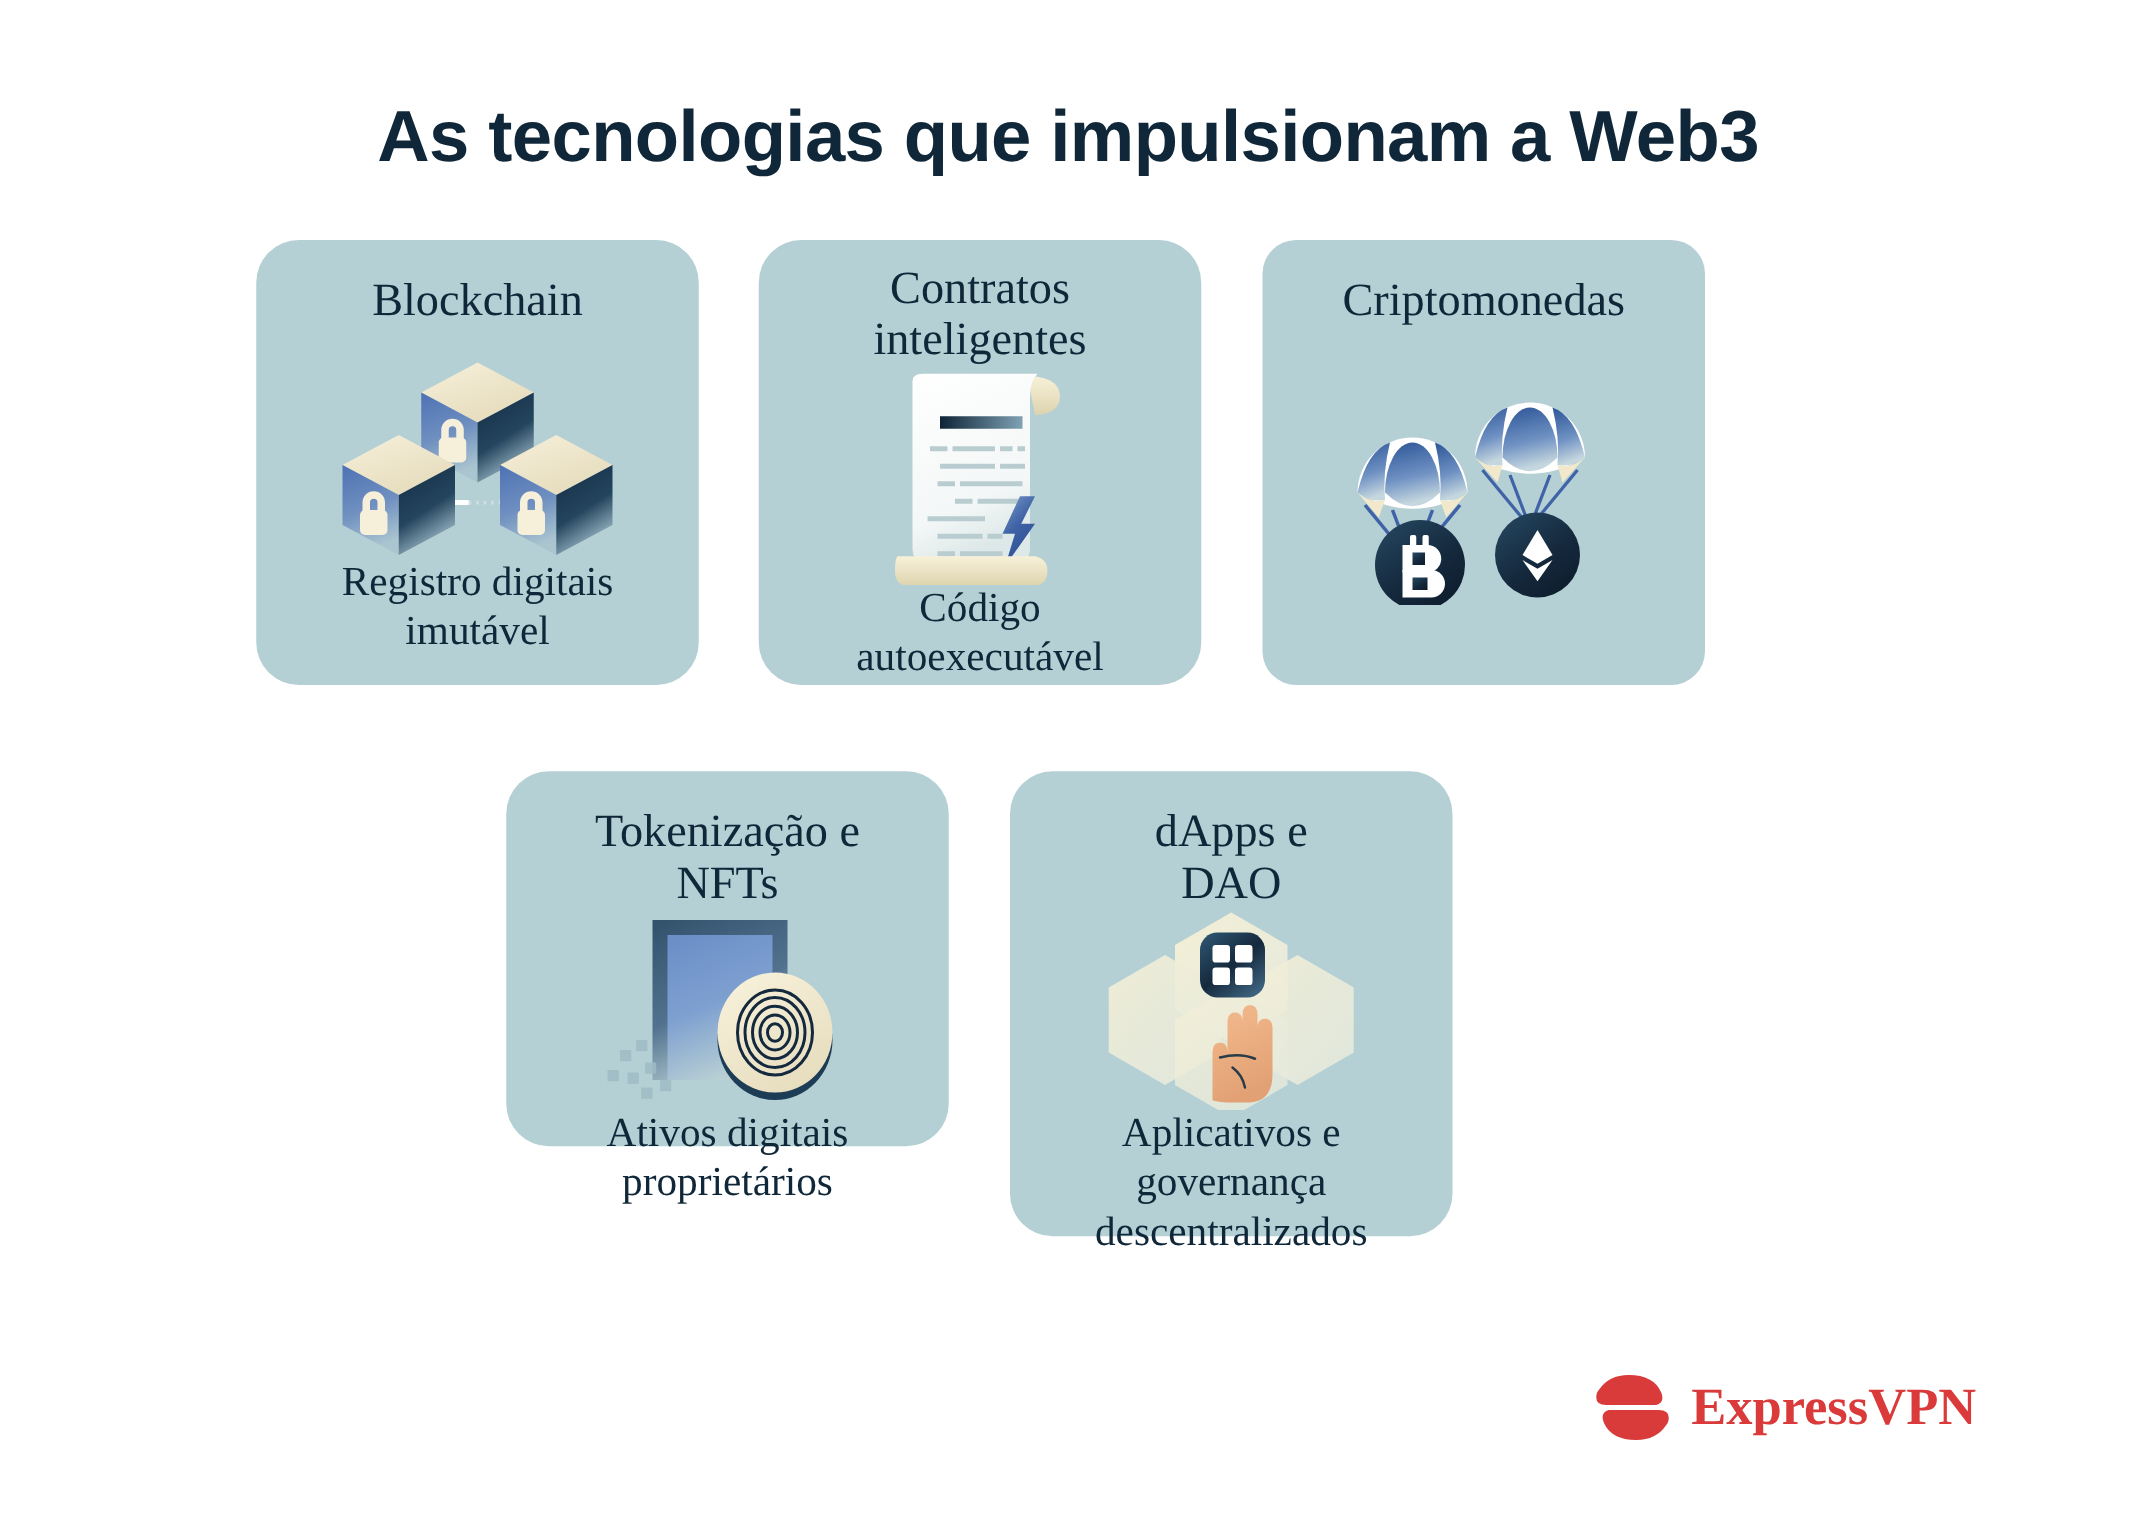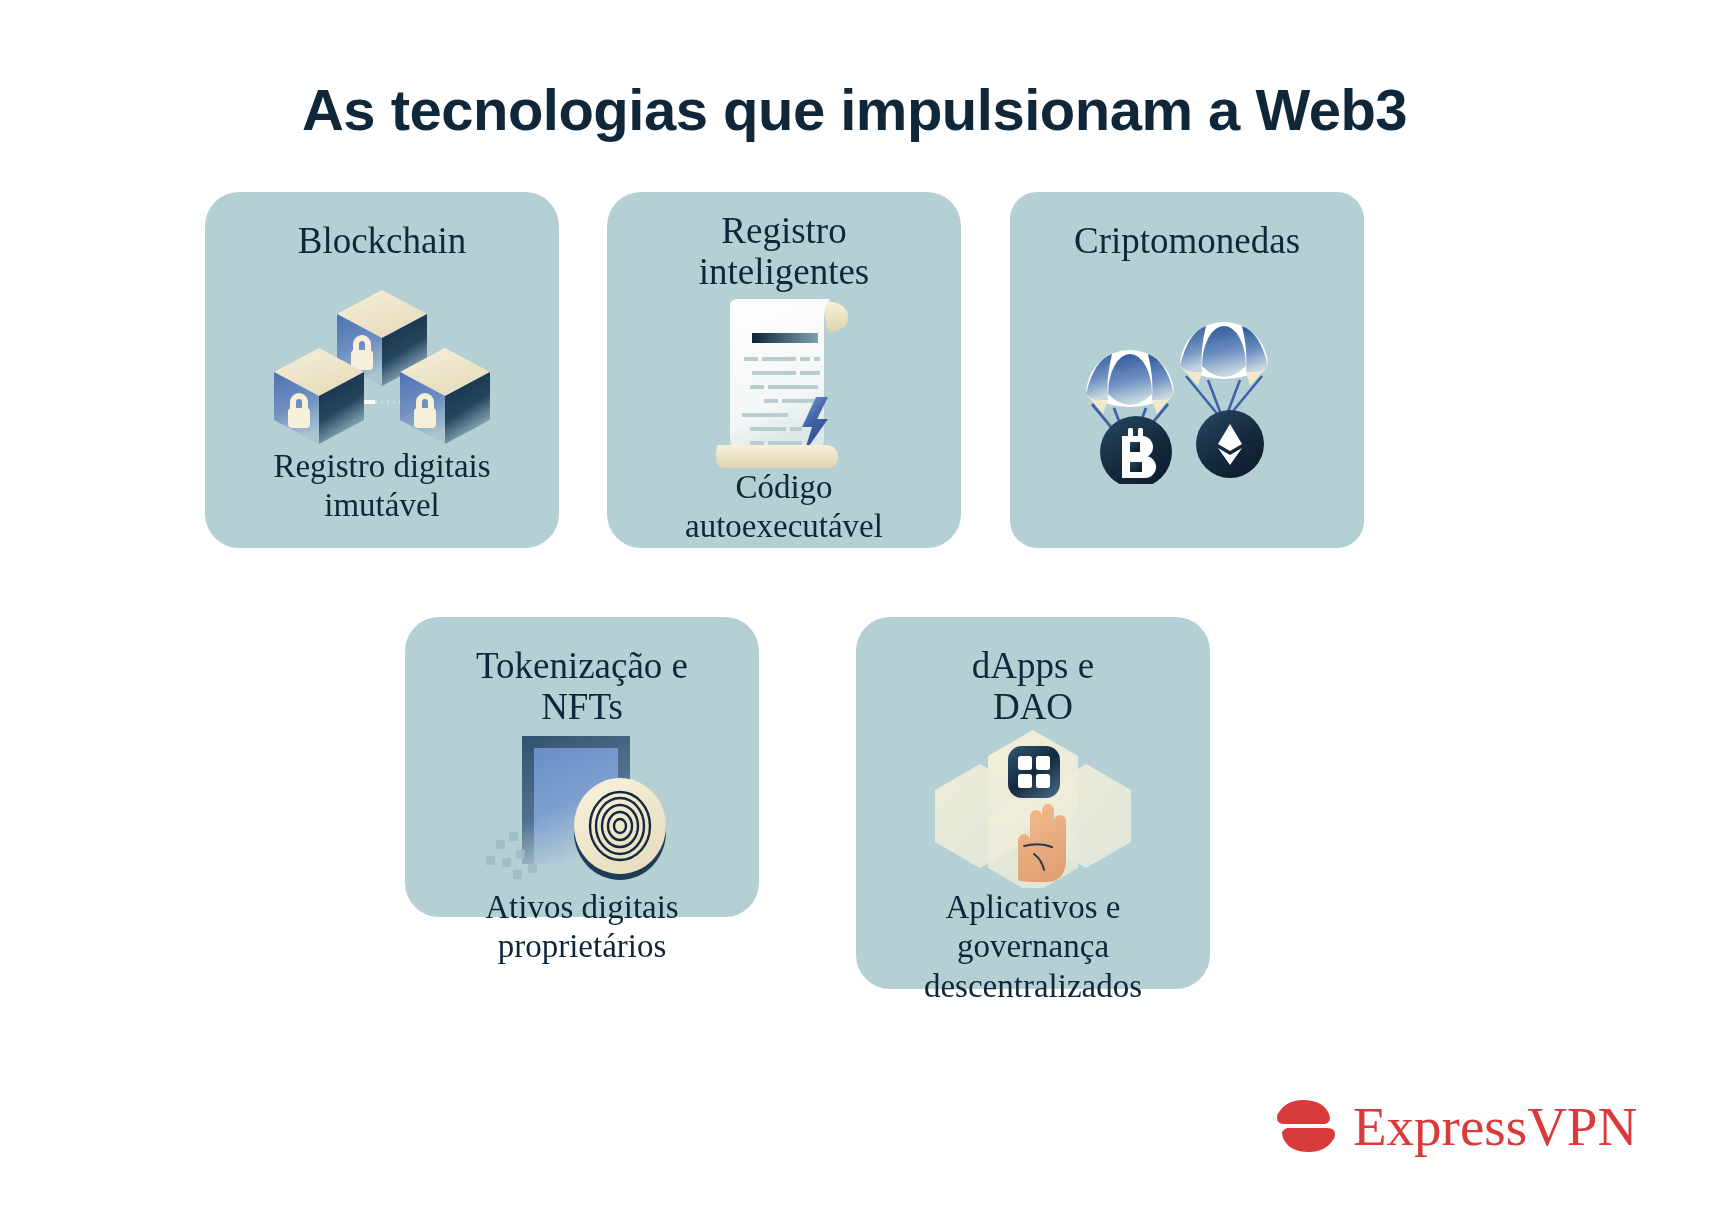--- a/index.html
+++ b/index.html
@@ -59,36 +59,36 @@
     justify-content: center;
     width: 100%;
   }
 
   
   #card-blockchain { left: 205px;  top: 192px; width: 354px;  height: 356px; padding: 28px 16px 22px; }
   #card-contracts  { left: 607px;  top: 192px; width: 354px;  height: 356px; padding: 18px 16px 22px; }
   #card-crypto     { left: 1010px; top: 192px; width: 354px;  height: 356px; padding: 28px 16px 22px; border-radius: 27px; }
   
   #card-nft        { left: 405px;  top: 617px; width: 354px;  height: 300px; padding: 28px 16px 22px; }
-  #card-dapps      { left: 808px;  top: 617px; width: 354px;  height: 372px; padding: 28px 16px 22px; margin-left: 48px; }
+  #card-dapps      { left: 808px;  top: 617px; width: 354px;  height: 372px; padding: 28px 16px 22px; }
 
   
   #expressvpn-logo {
     position: absolute;
     left: 1273px;
     top: 1098px;
     display: flex;
     align-items: center;
     gap: 14px;
   }
   #expressvpn-wordmark {
     font-family: "Liberation Serif", serif;
-    font-size: 55px;
+    font-size: 42px;
     color: #da3a3a;
-    font-weight: 400;
+    font-weight: 700;
     letter-spacing: 0px;
     line-height: 1;
   }
   svg { display: block; }
 </style>
 </head>
 <body>
 
 <div id="page-title">As tecnologias que impulsionam a Web3</div>
 
@@ -141,21 +141,21 @@
           <rect x="147" y="146" width="22" height="20" rx="4" fill="#f6f0da"></rect>
         </g>
       </svg>
     </span>
   </div>
   <div class="card-caption">Registro digitais
 imutável</div>
 </div>
 
 <div class="card" id="card-contracts">
-  <div class="card-title">Registro
+  <div class="card-title">Contratos
 inteligentes</div>
   <div class="card-art">
     <span>
       <svg width="160" height="175" viewBox="0 0 160 175">
         <defs>
           <linearGradient id="paperG" x1="0" y1="0" x2="0.3" y2="1">
             <stop offset="0" stop-color="#ffffff"></stop>
             <stop offset="0.75" stop-color="#f4f7f7"></stop>
             <stop offset="1" stop-color="#dde8e8"></stop>
           </linearGradient>

